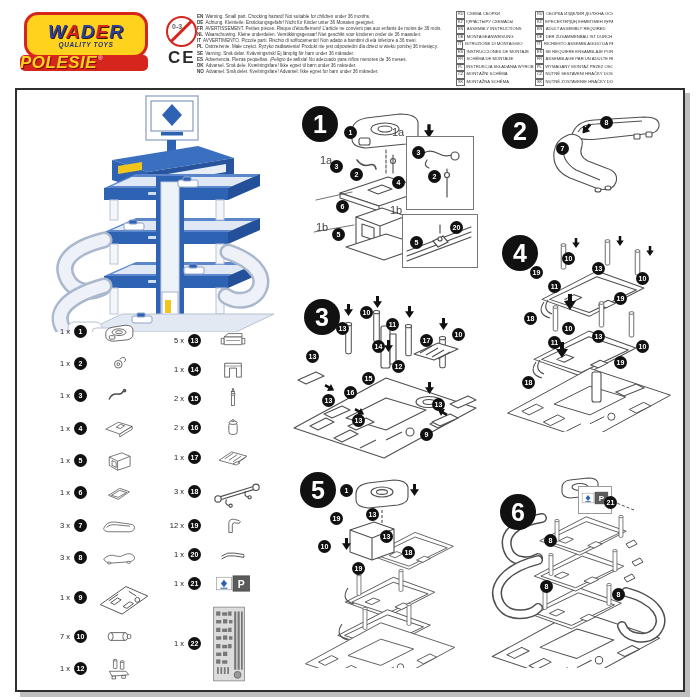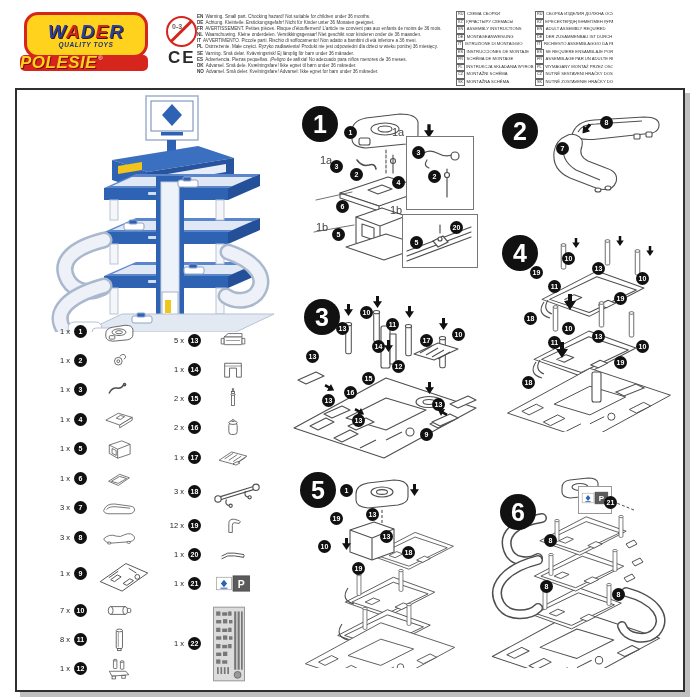--- a/index.html
+++ b/index.html
@@ -493,27 +493,20 @@
       </svg>
     </div>
     <div class="part-row">
       <span class="qty">7 x</span>
       <span class="pbadge">10</span>
       <svg class="picon">
         <use href="#p10"></use>
       </svg>
     </div>
     <div class="part-row">
-      <span class="qty">8 x</span>
-      <span class="pbadge">11</span>
-      <svg class="picon">
-        <use href="#p11"></use>
-      </svg>
-    </div>
-    <div class="part-row">
       <span class="qty">1 x</span>
       <span class="pbadge">12</span>
       <svg class="picon">
         <use href="#p12"></use>
       </svg>
     </div>
 </div>
 <div class="abs pcol col-right">
   <div class="part-row">
       <span class="qty">5 x</span>

